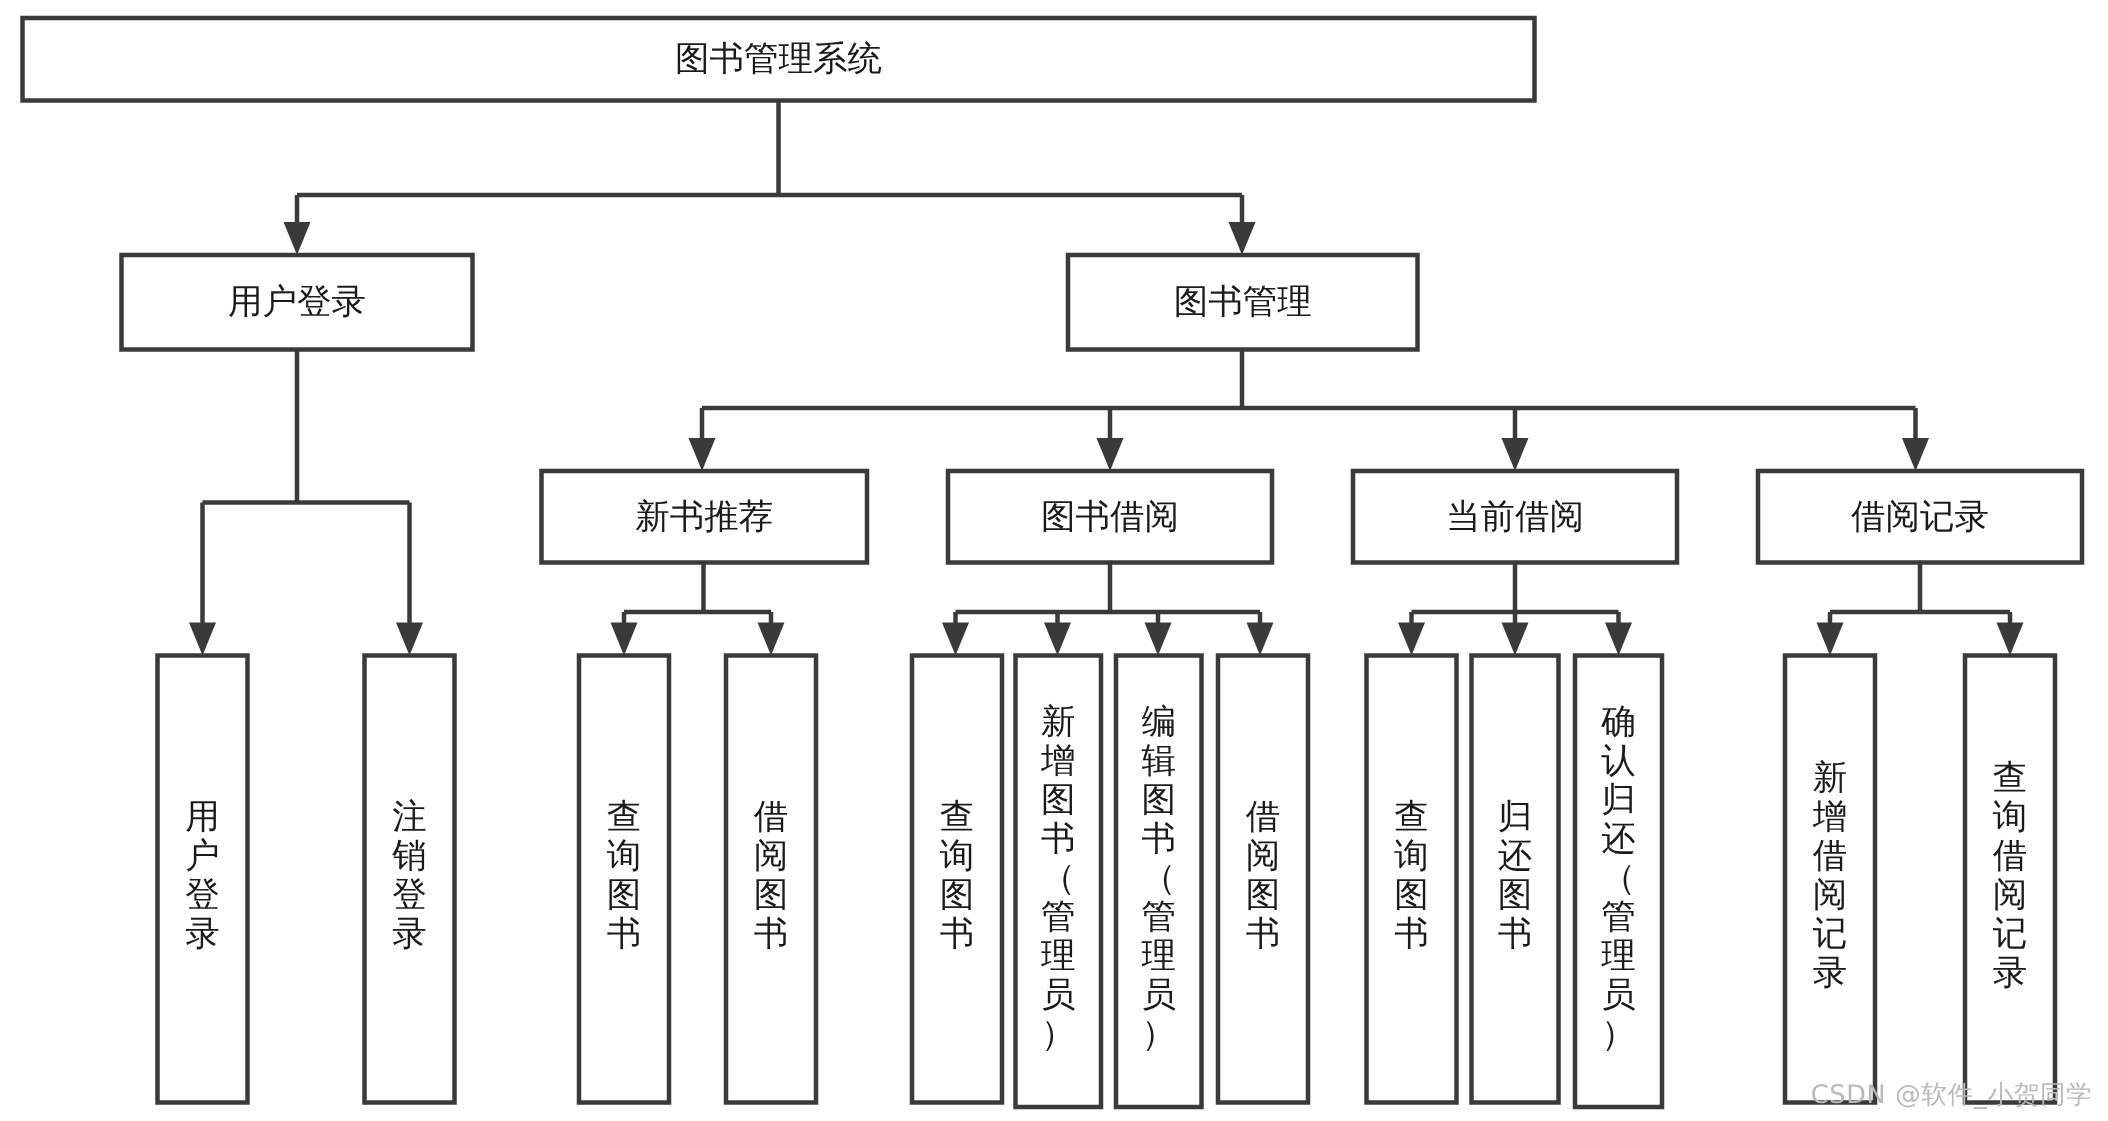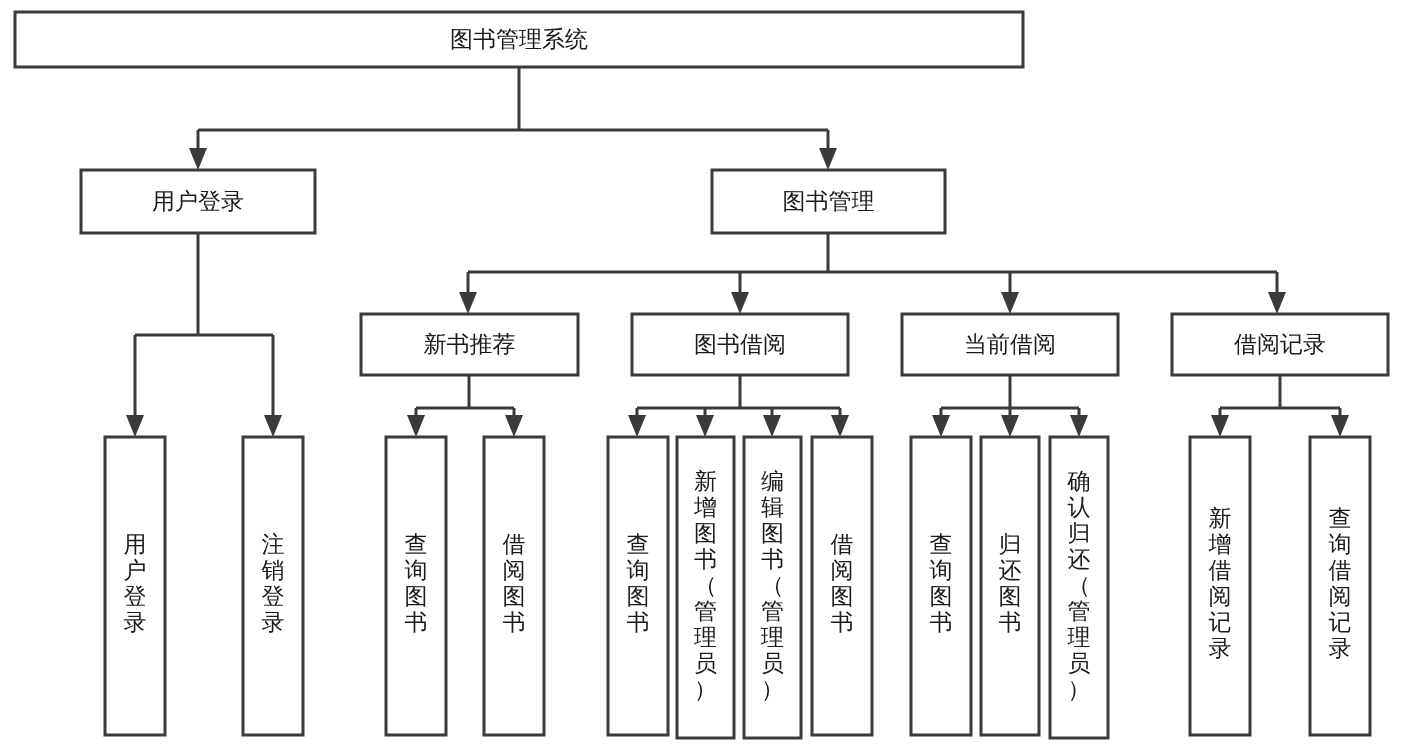--- a/index.html
+++ b/index.html
@@ -217,13 +217,14 @@
         <g>
           <rect x="1190" y="437" width="60" height="298" class="node-rect"></rect>
           <text x="1220" class="node-label-v"><tspan x="1220" y="526">新</tspan><tspan x="1220" y="552">增</tspan><tspan x="1220" y="578">借</tspan><tspan x="1220" y="604">阅</tspan><tspan x="1220" y="630">记</tspan><tspan x="1220" y="656">录</tspan></text>
         </g>
         <g>
           <rect x="1310" y="437" width="60" height="298" class="node-rect"></rect>
           <text x="1340" class="node-label-v"><tspan x="1340" y="526">查</tspan><tspan x="1340" y="552">询</tspan><tspan x="1340" y="578">借</tspan><tspan x="1340" y="604">阅</tspan><tspan x="1340" y="630">记</tspan><tspan x="1340" y="656">录</tspan></text>
         </g>
       </g>
   </svg>
+  <div class="watermark-text">CSDN @软件_小贺同学</div>
 </div>
 
 </body></html>

